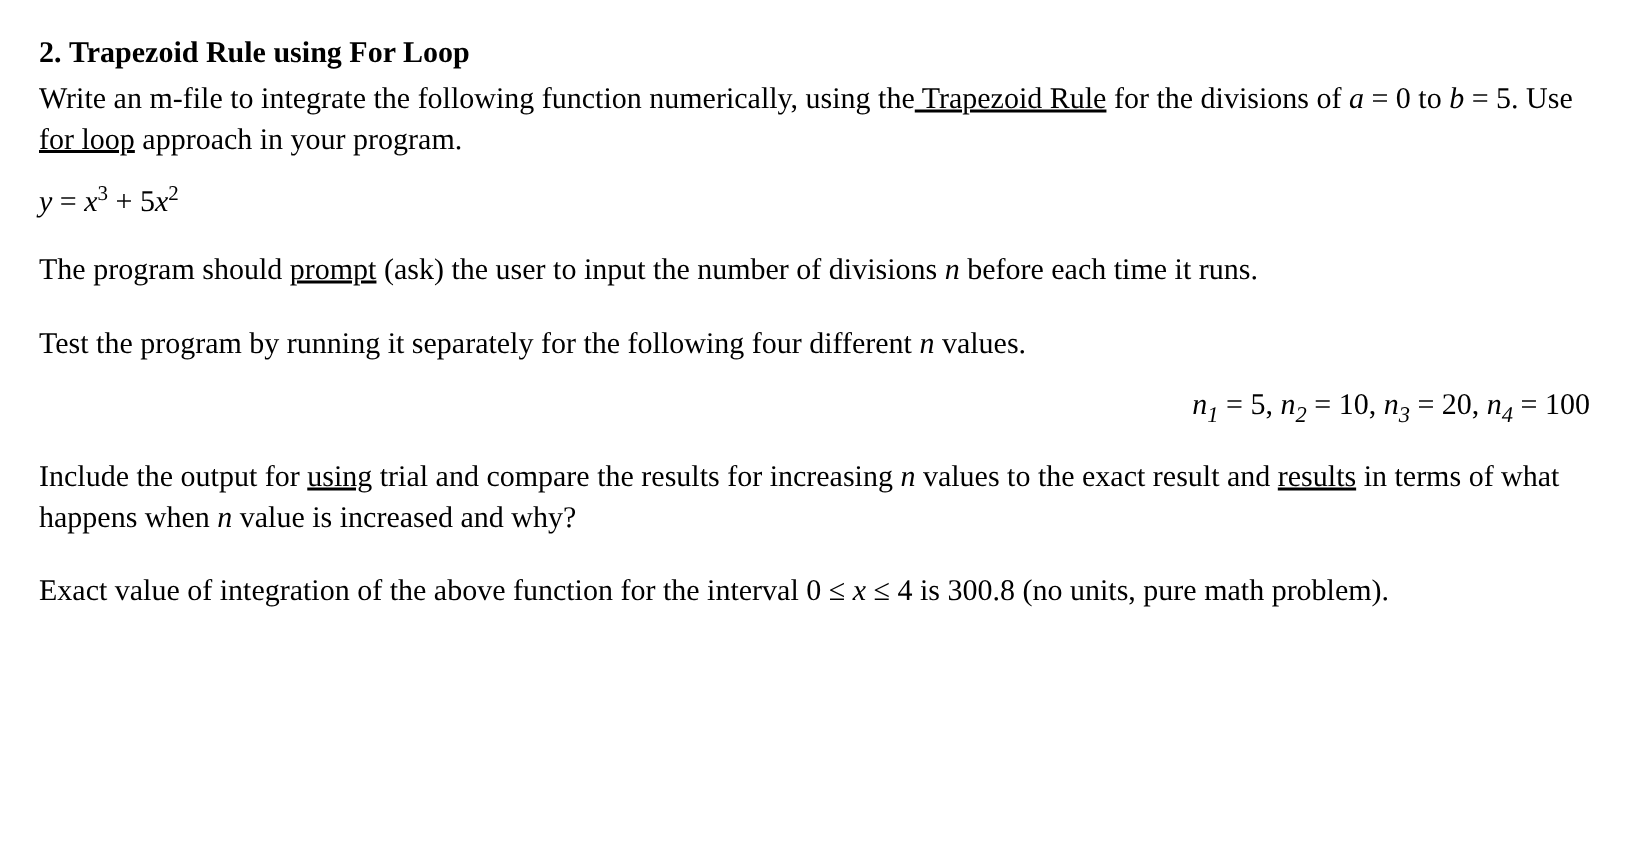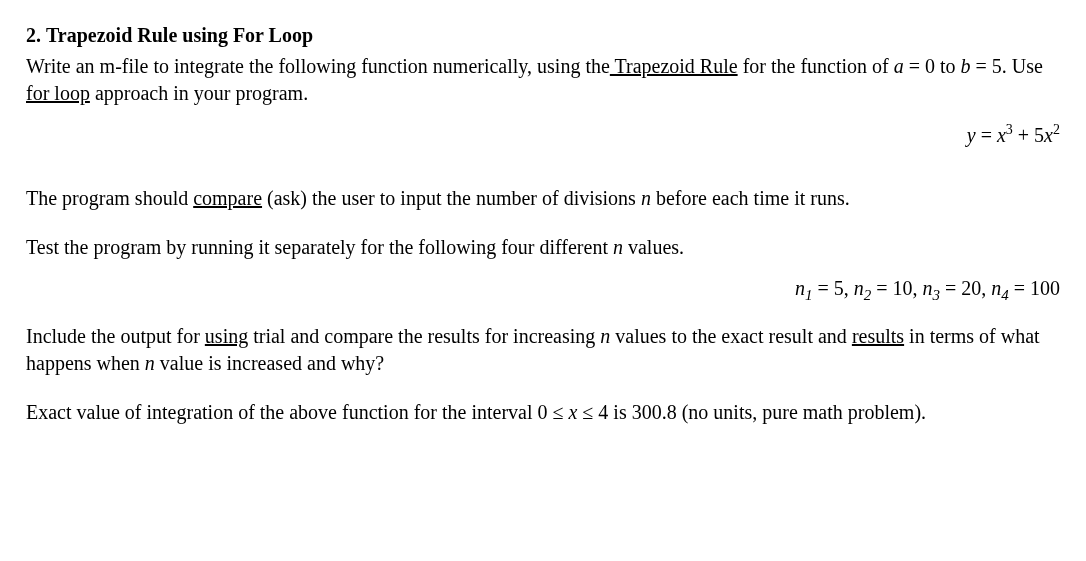--- a/index.html
+++ b/index.html
@@ -16,23 +16,23 @@
   .heading {
     font-weight: bold;
   }
   .para {
     margin: 0 0 4px 0;
   }
   .block-spacer {
     height: 18px;
   }
   .eq-center {
-    text-align: right;
+    text-align: left;
     font-style: italic;
-    margin: 14px 0 36px 0;
+    margin: 14px 0 18px 0;
   }
   .eq-center .rom { font-style: normal; }
   .underline { text-decoration: underline; margin-top: 28px; }
   .italic { font-style: italic; }
   sup { font-size: 0.7em; vertical-align: super; }
   sub { font-size: 0.75em; vertical-align: sub; font-style: italic; }
   .nval-line {
     text-align: right;
     padding-left: 220px;
     margin: 14px 0 18px 0;
@@ -42,29 +42,29 @@
 </style>
 </head>
 <body>
 
 <div class="para">
   <span class="heading">2.</span>
   <span class="heading">Trapezoid Rule using For Loop</span>
 </div>
 
 <div class="para">
-  <span>Write an m-file to integrate the following function numerically, using the</span><span class="underline"> Trapezoid Rule</span><span> for the function of </span><span class="italic">a</span><span> = 0</span><span> to </span><span class="italic">b</span><span> = 5</span><span>. Use </span><span class="underline">for loop</span><span> approach in your program.</span>
+  <span>Write an m-file to integrate the following function numerically, using the</span><span class="underline"> Trapezoid Rule</span><span> for the divisions of </span><span class="italic">a</span><span> = 0</span><span> to </span><span class="italic">b</span><span> = 5</span><span>. Use </span><span class="underline">for loop</span><span> approach in your program.</span>
 </div>
 
 <div class="eq-center">
   <span>y</span><span class="rom"> = </span><span>x</span><sup class="rom">3</sup><span class="rom"> + 5</span><span>x</span><sup class="rom">2</sup>
 </div>
 
 <div class="para">
-  <span>The program should </span><span class="underline">compare</span><span> (ask) the user to input the number of divisions </span><span class="italic">n</span><span> before each time it runs.</span>
+  <span>The program should </span><span class="underline">prompt</span><span> (ask) the user to input the number of divisions </span><span class="italic">n</span><span> before each time it runs.</span>
 </div>
 
 <div class="block-spacer"></div>
 
 <div class="para">
   <span>Test the program by running it separately for the following four different </span><span class="italic">n</span><span> values.</span>
 </div>
 
 <div class="nval-line">
   <span>n</span><sub>1</sub><span class="rom"> = 5, </span><span>n</span><sub>2</sub><span class="rom"> = 10, </span><span>n</span><sub>3</sub><span class="rom"> = 20, </span><span>n</span><sub>4</sub><span class="rom"> = 100</span>

